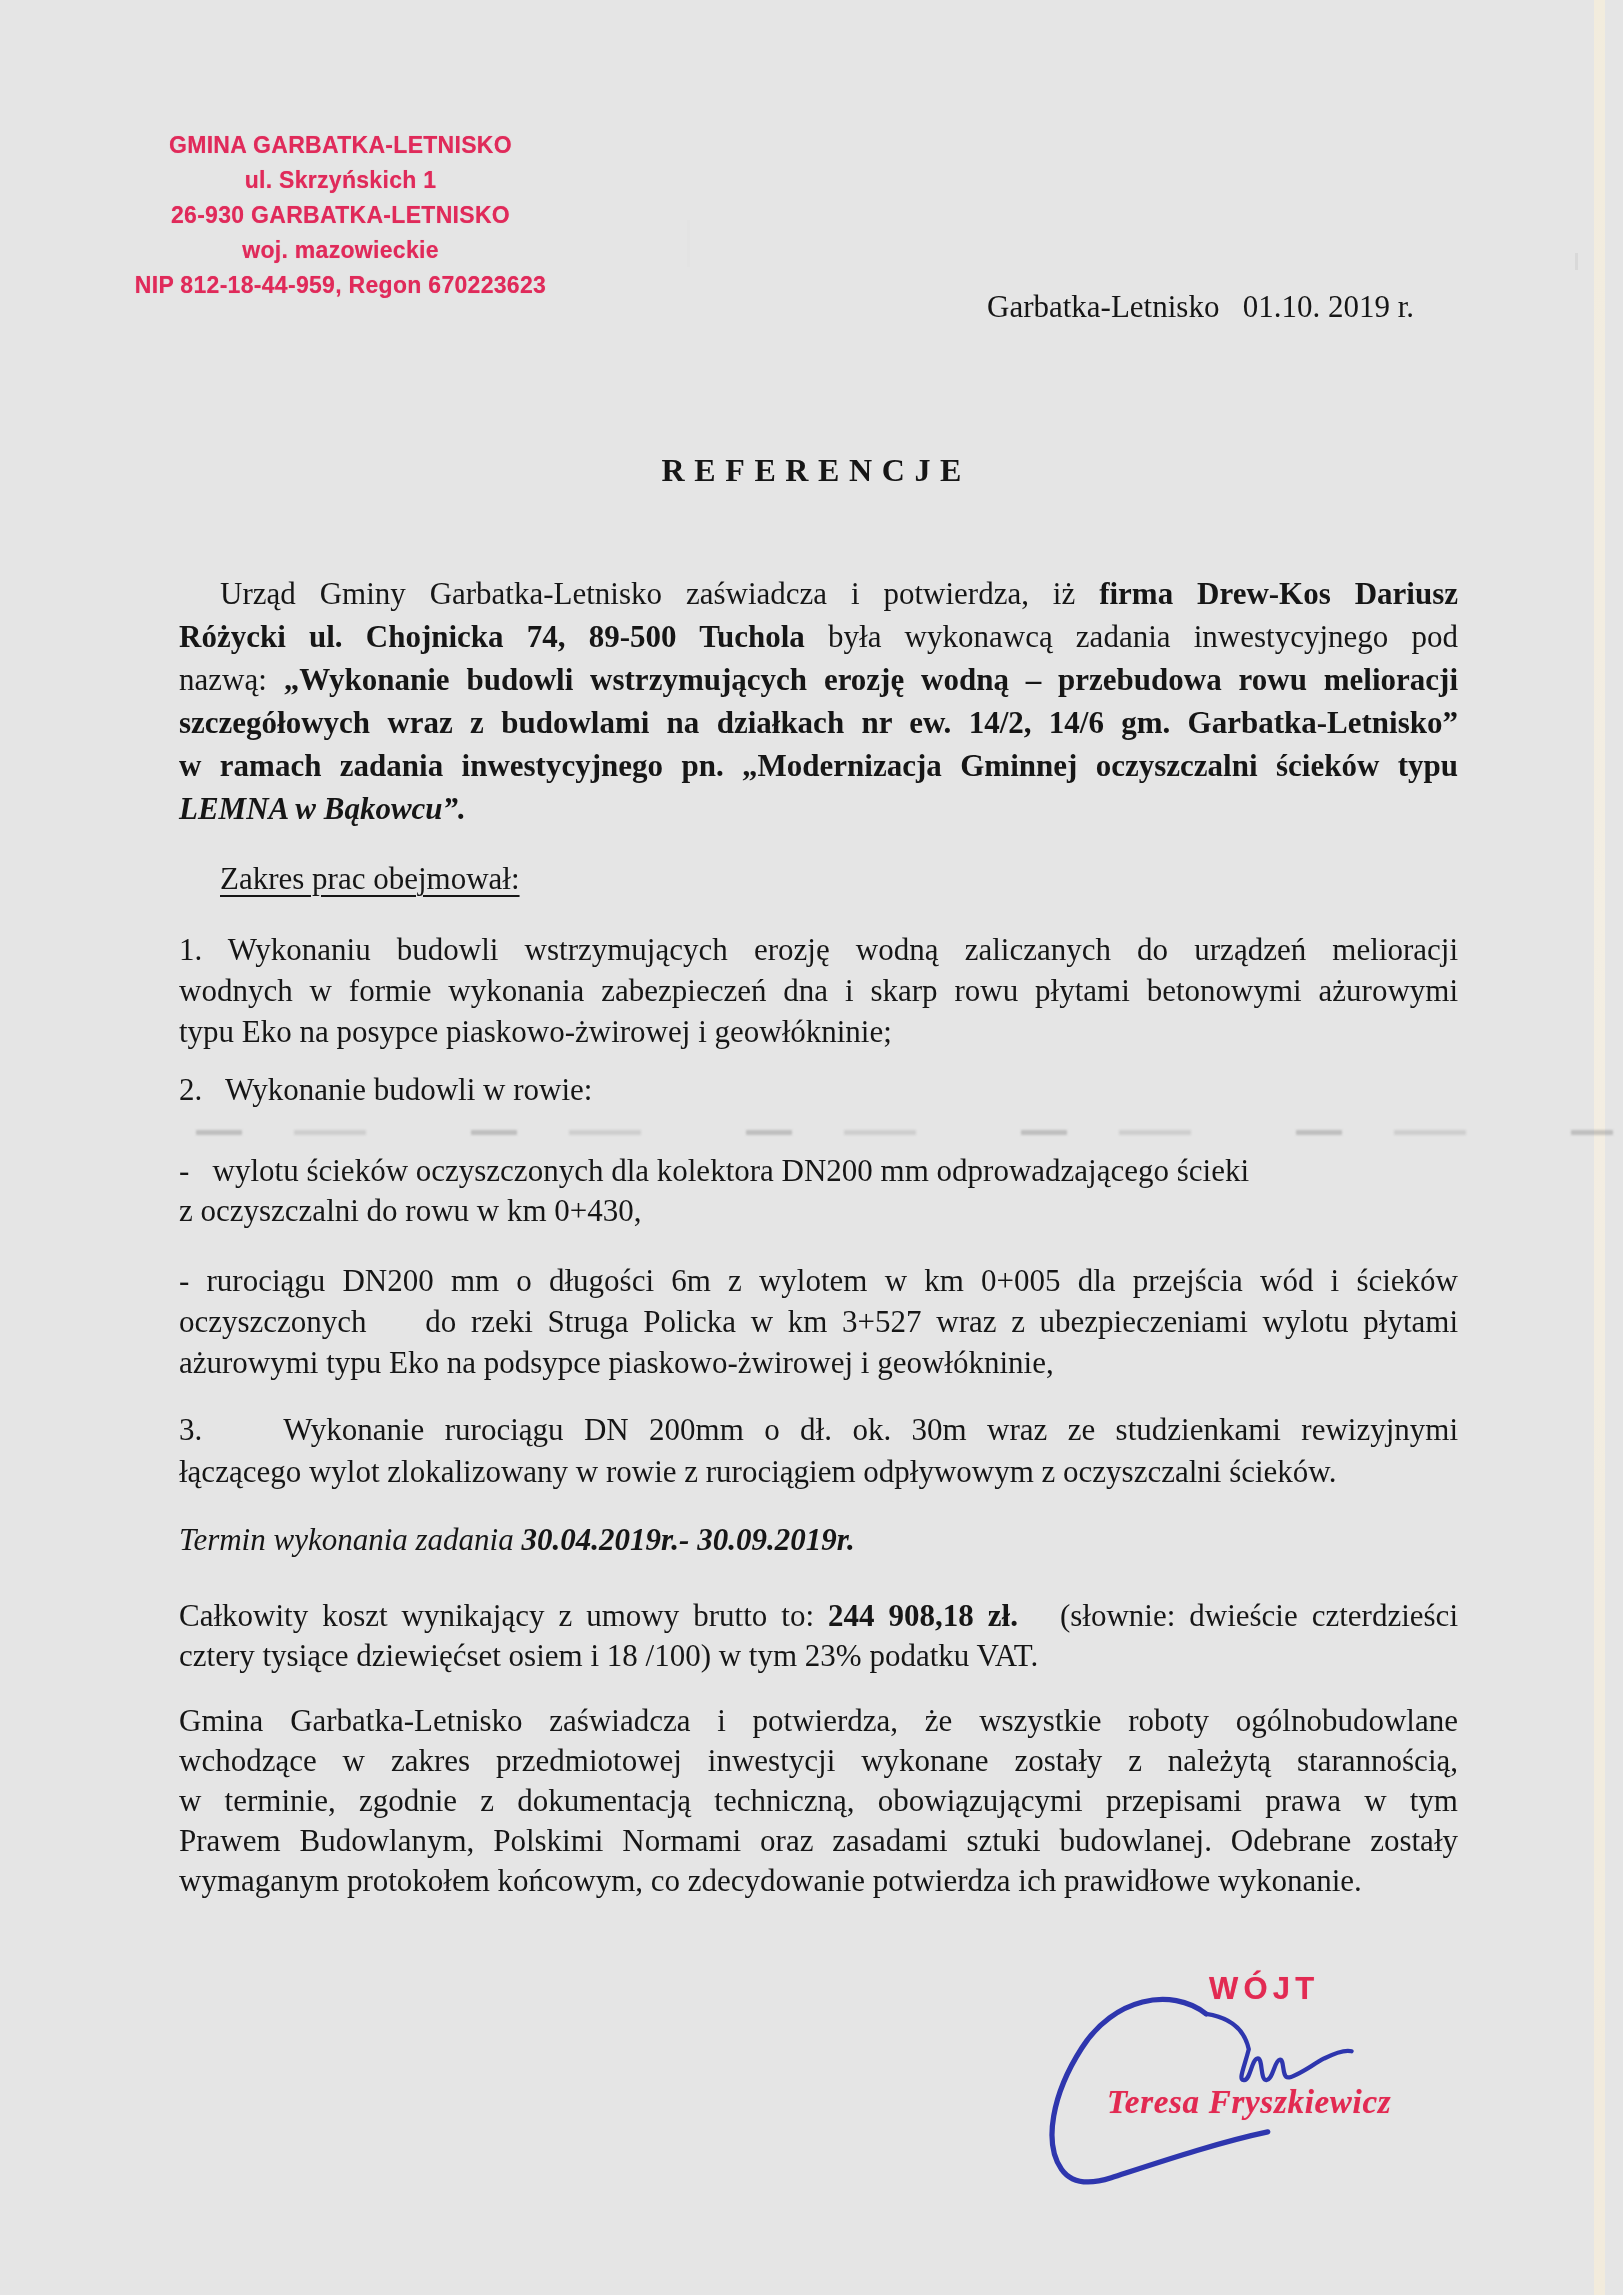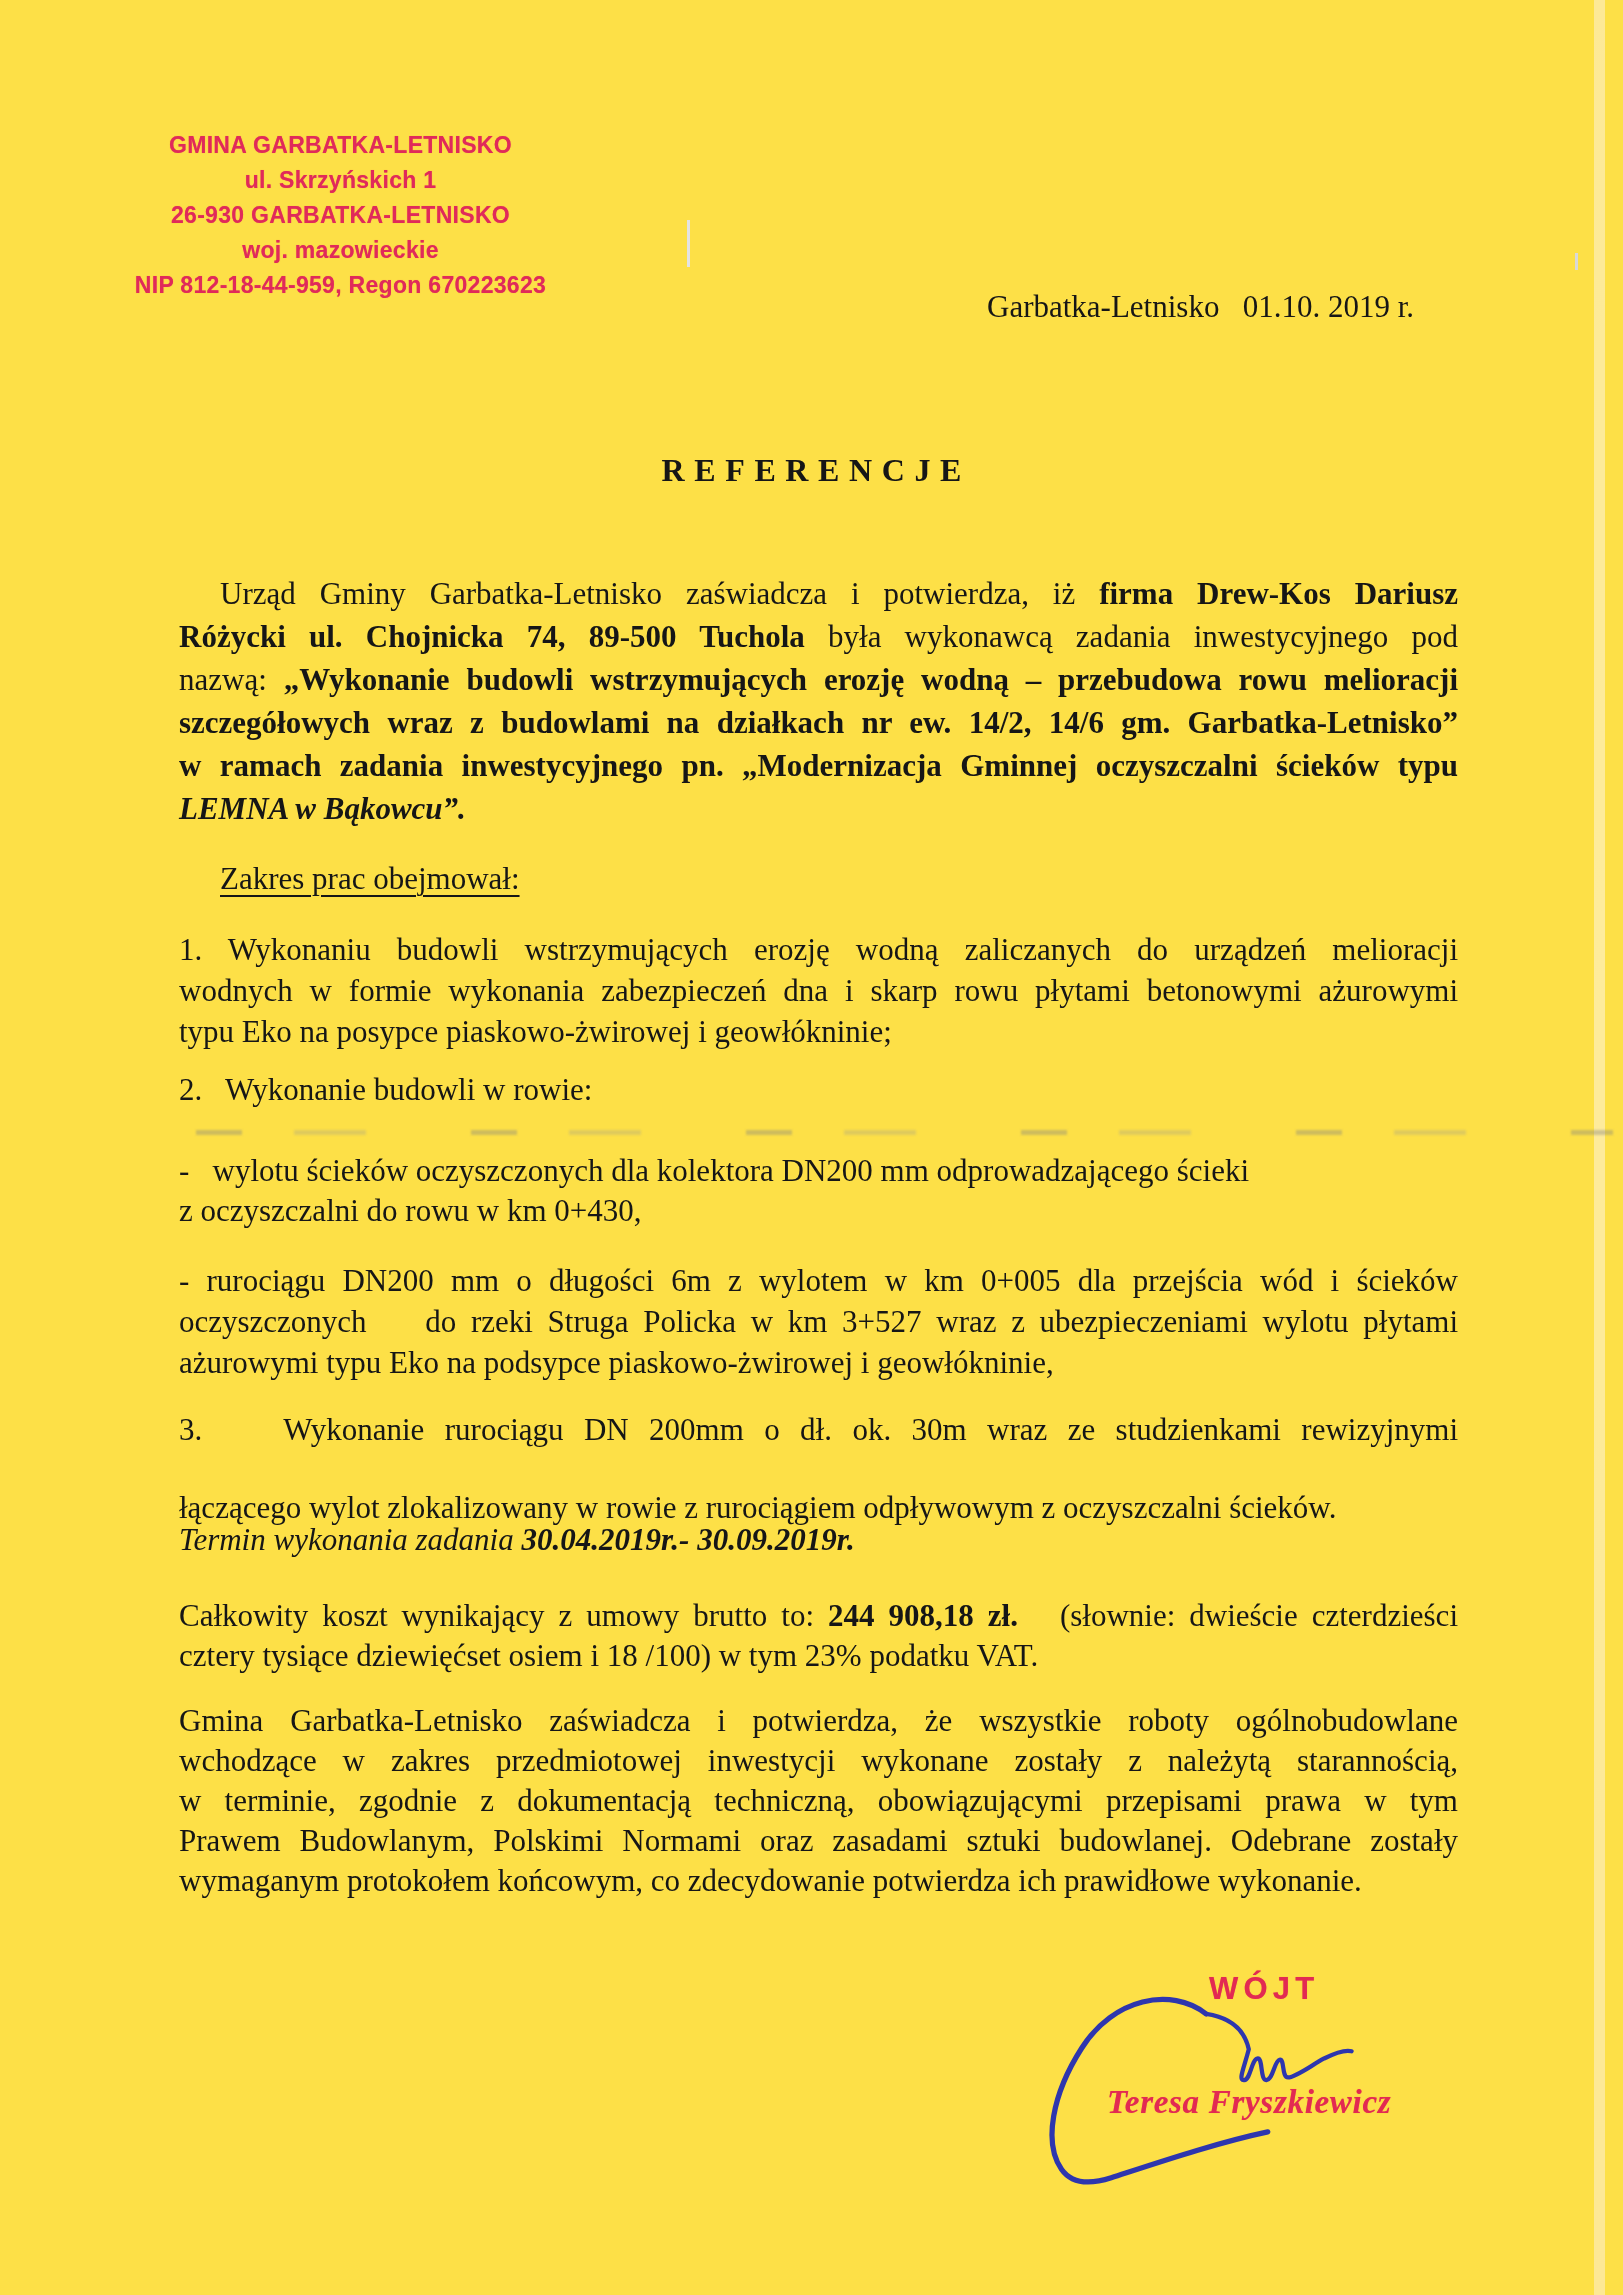--- a/index.html
+++ b/index.html
@@ -1,19 +1,19 @@
 <!DOCTYPE html>
 <html style="font-size:10.5px"><head>
 <meta charset="utf-8">
 <style>
   html,body { margin:0; padding:0; background:#8a8a8a; }
   .page {
     position:relative;
     width:1623px; height:2295px;
-    background:#fde047;
+    background:#e5e5e5;
     overflow:hidden;
     font-family:"Liberation Serif", serif;
     color:#161616;
   }
   
   .scan-edge {
     position:absolute; top:0; right:18.3px; width:10.5px; height:100%;
     background:linear-gradient(to bottom, #fdf2d8, #fff6e2 40%, #fdf0d6);
     opacity:.55; filter:blur(0.7px);
   }
@@ -124,21 +124,21 @@
         <div class="line left" style="line-height: 40px;"><span class="">-   wylotu ścieków oczyszczonych dla kolektora DN200 mm odprowadzającego ścieki</span></div>
         <div class="line left" style="line-height: 40px;"><span class="">z oczyszczalni do rowu w km 0+430,</span></div>
       </div>
       <div class="block" style="top: 1260px;">
         <div class="line justify" style="line-height: 41px;"><span class="">- rurociągu DN200 mm o długości 6m z wylotem w km 0+005 dla przejścia wód i ścieków</span></div>
         <div class="line justify" style="line-height: 41px;"><span class="">oczyszczonych    do rzeki Struga Policka w km 3+527 wraz z ubezpieczeniami wylotu płytami</span></div>
         <div class="line left" style="line-height: 41px;"><span class="">ażurowymi typu Eko na podsypce piaskowo-żwirowej i geowłókninie,</span></div>
       </div>
       <div class="block" style="top: 1409px;">
         <div class="line justify" style="line-height: 42px;"><span class="">3.    Wykonanie rurociągu DN 200mm o dł. ok. 30m wraz ze studzienkami rewizyjnymi</span></div>
-        <div class="line left" style="line-height: 42px; margin-top: 36px;"><span class="">łączącego wylot zlokalizowany w rowie z rurociągiem odpływowym z oczyszczalni ścieków.</span></div>
+        <div class="line left" style="line-height: 42px;"><span class="">łączącego wylot zlokalizowany w rowie z rurociągiem odpływowym z oczyszczalni ścieków.</span></div>
       </div>
       <div class="block" style="top: 1519px;">
         <div class="line left" style="line-height: 41px; font-style: italic;"><span class="">Termin wykonania zadania </span><span class="seg-b ">30.04.2019r.- 30.09.2019r.</span></div>
       </div>
       <div class="block" style="top: 1596px;">
         <div class="line justify" style="line-height: 40px;"><span class="">Całkowity koszt wynikający z umowy brutto to: </span><span class="seg-b ">244 908,18 zł.</span><span class="">   (słownie: dwieście czterdzieści</span></div>
         <div class="line left" style="line-height: 40px;"><span class="">cztery tysiące dziewięćset osiem i 18 /100) w tym 23% podatku VAT.</span></div>
       </div>
       <div class="block" style="top: 1701px;">
         <div class="line justify" style="line-height: 40px;"><span class="">Gmina Garbatka-Letnisko zaświadcza i potwierdza, że wszystkie roboty ogólnobudowlane</span></div>

